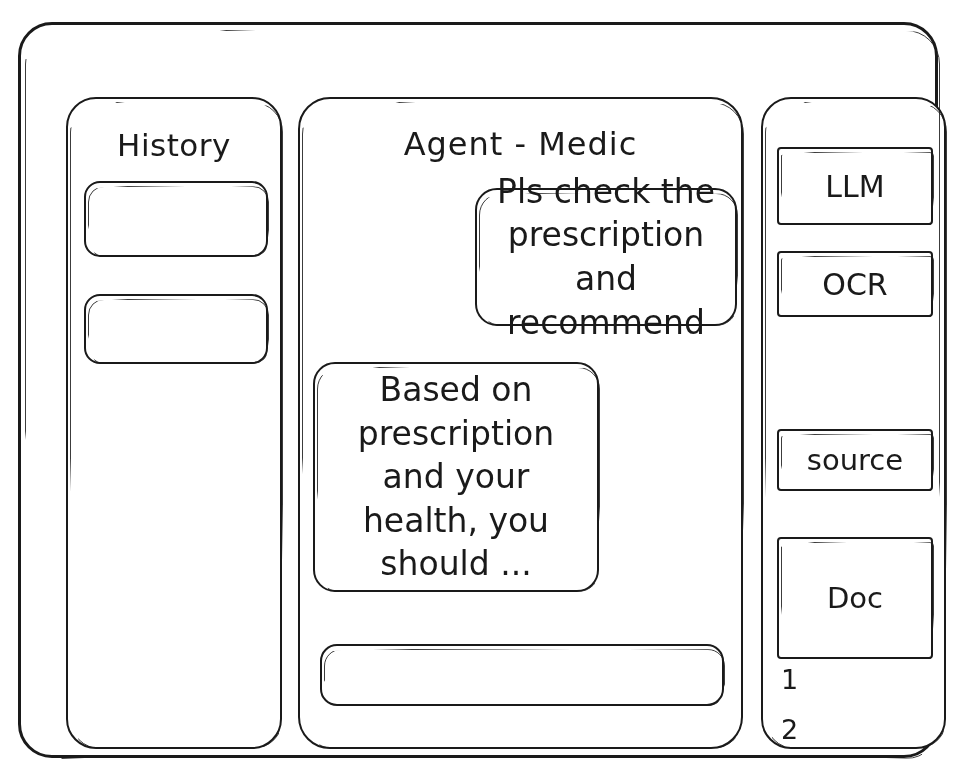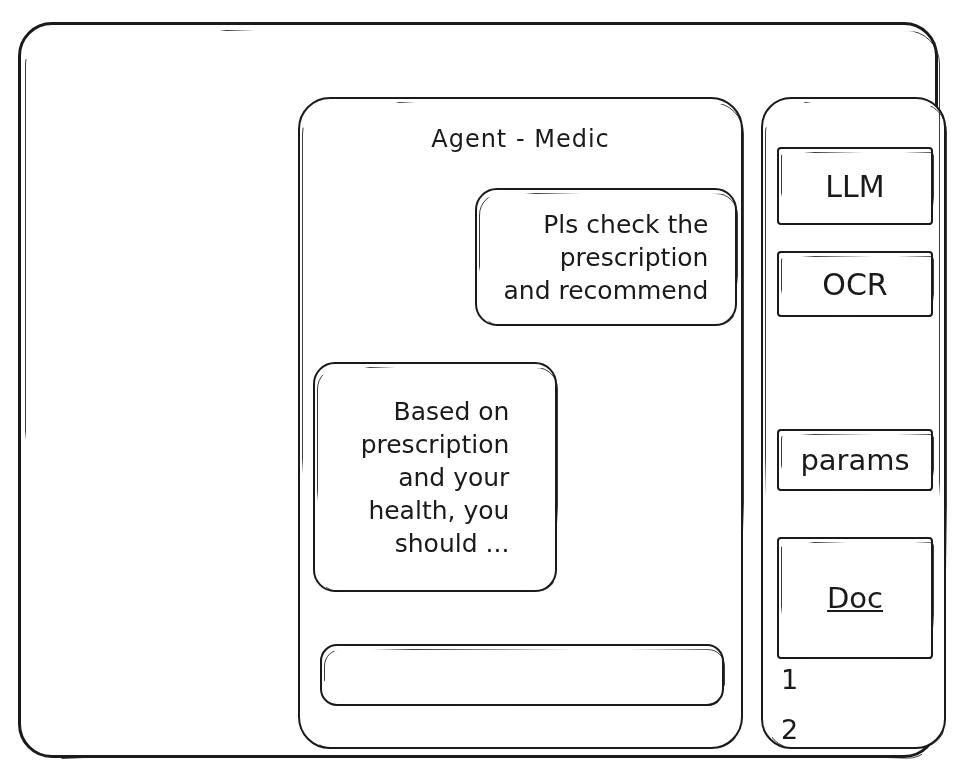--- a/index.html
+++ b/index.html
@@ -68,43 +68,43 @@
   #agent-panel {
     left: 277px; top: 72px;
     width: 445px; height: 652px;
     border-radius: 32px;
   }
   #agent-title {
     position: absolute;
     left: 0; top: 26px;
     width: 100%;
     text-align: center;
-    font-size: 24px;
+    font-size: 32px;
     letter-spacing: 1px;
   }
   .bubble {
     border-radius: 22px;
     display: flex;
     align-items: center;
     justify-content: center;
   }
   .bubble-text {
-    text-align: right;
-    font-size: 25px;
+    text-align: center;
+    font-size: 33px;
     line-height: 1.32;
     padding: 0 10px;
     white-space: pre-line;
   }
   #user-bubble {
     left: 175px; top: 89px;
     width: 262px; height: 138px;
   }
   #agent-bubble {
     left: 13px; top: 263px;
-    width: 244px; height: 230px;
+    width: 286px; height: 230px;
   }
   #message-input {
     left: 20px; top: 545px;
     width: 404px; height: 62px;
     border-radius: 17px;
   }
 
   
   #tools-panel {
     left: 740px; top: 72px;
@@ -121,21 +121,20 @@
     font-size: 30px;
   }
   #tool-llm    { top: 48px;  height: 78px; }
   #tool-ocr    { top: 152px; height: 66px; }
   #tool-params { top: 330px; height: 62px; font-size: 29px; }
   #tool-doc-source {
     top: 438px; height: 122px;
     flex-direction: column;
     line-height: 1.18;
     font-size: 29px;
-    text-decoration: underline;
   }
   .doc-line { display: block; text-align: center; }
 
   .source-num {
     position: absolute;
     font-size: 27px;
     left: 18px;
   }
   #source-num-1 { top: 565px; }
   #source-num-2 { top: 615px; }
@@ -145,20 +144,27 @@
     font-family: "DejaVu Sans", sans-serif;
     font-weight: 400;
     color: #1a1a1a;
   }
 </style>
 </head>
 <body>
 
 <div class="sketch" id="app-frame">
 
+  <div class="sketch" id="history-panel">
+    <div class="ink" id="history-title">History</div>
+
+    <div class="sketch history-item" id="history-item-1"></div>
+
+    <div class="sketch history-item" id="history-item-2"></div>
+  </div>
 
   <div class="sketch" id="agent-panel">
     <div class="ink" id="agent-title">Agent - Medic</div>
 
     <div class="sketch bubble" id="user-bubble">
       <div class="ink bubble-text">Pls check the
 prescription
 and recommend</div>
     </div>
 
@@ -172,21 +178,21 @@
 
     <div class="sketch" id="message-input" placeholder=""></div>
   </div>
 
   <div class="sketch" id="tools-panel">
 
     <div class="sketch tool-btn ink" id="tool-llm">LLM</div>
 
     <div class="sketch tool-btn ink" id="tool-ocr">OCR</div>
 
-    <div class="sketch tool-btn ink" id="tool-params">params</div>
+    <div class="sketch tool-btn ink" id="tool-params">source</div>
 
     <div class="sketch tool-btn" id="tool-doc-source">
       <span class="ink doc-line">Doc</span>
     </div>
 
     <div class="ink source-num" id="source-num-1">1</div>
 
     <div class="ink source-num" id="source-num-2">2</div>
   </div>
 

